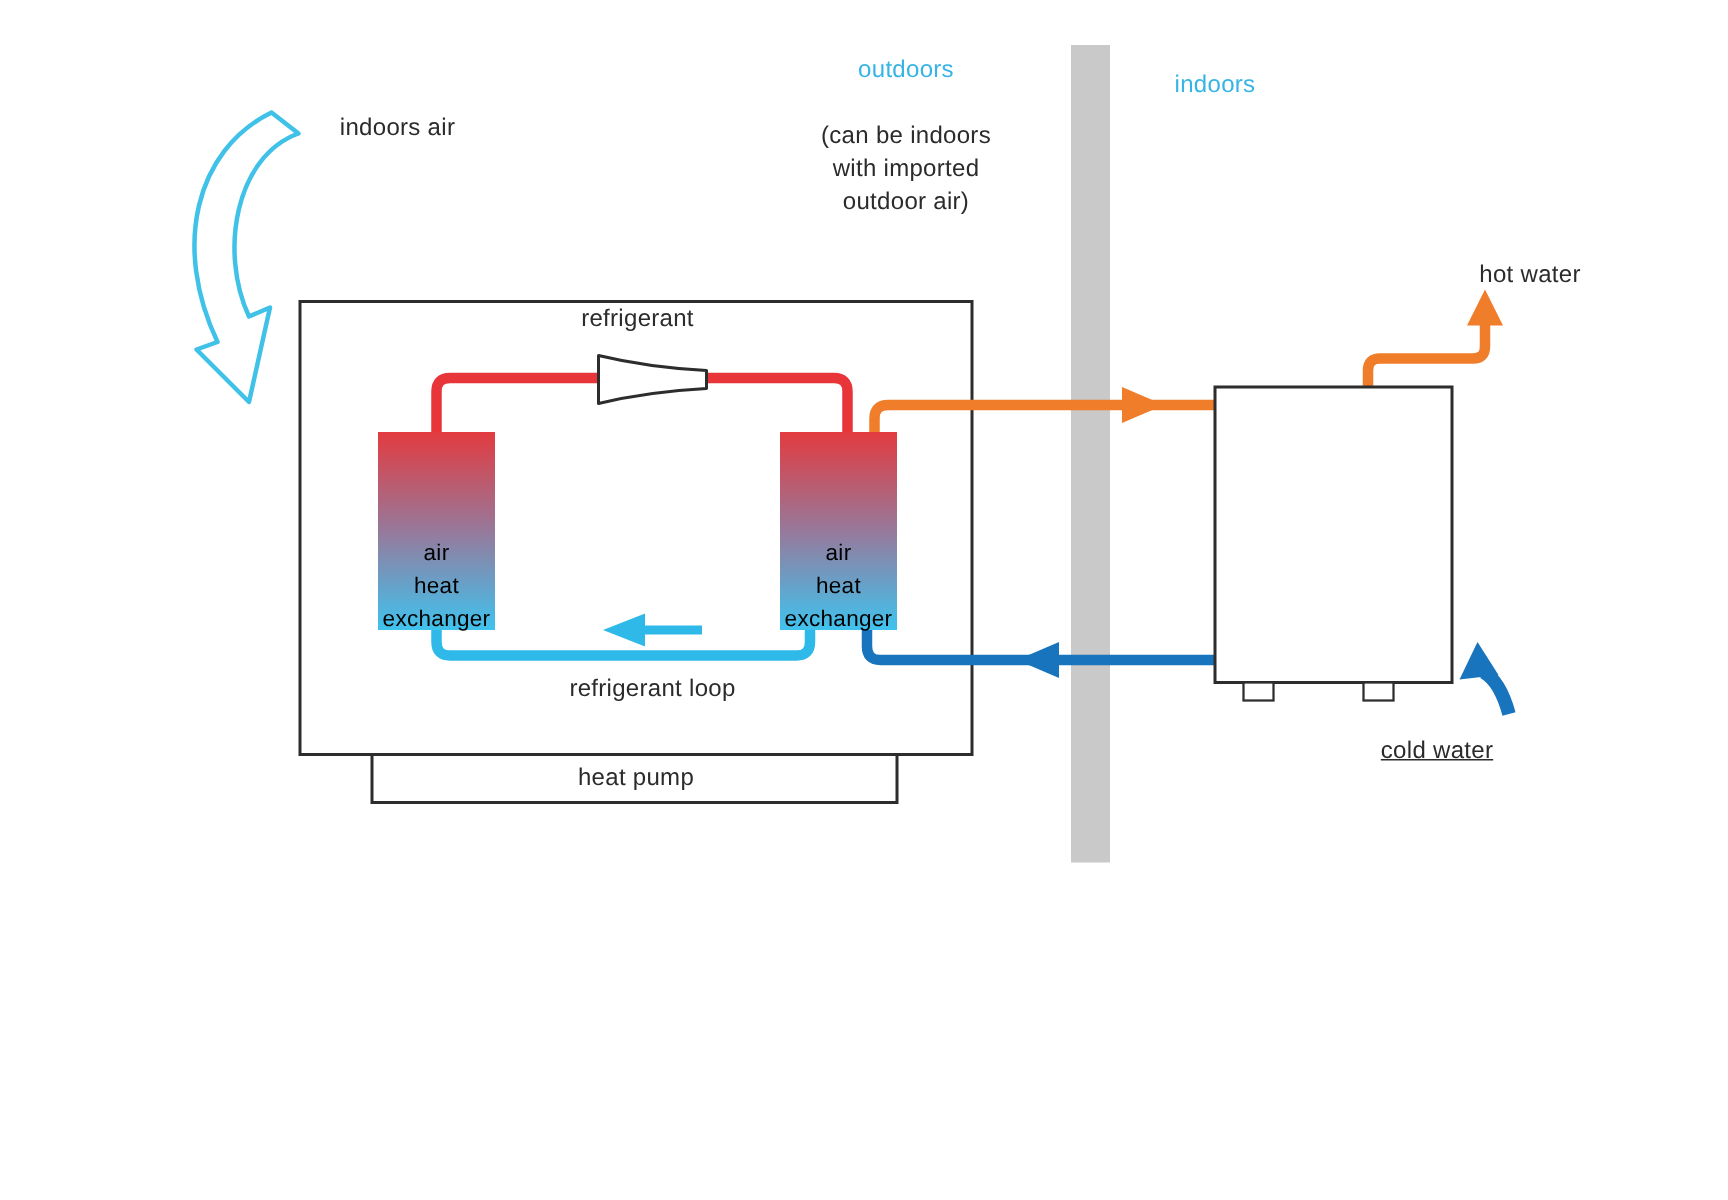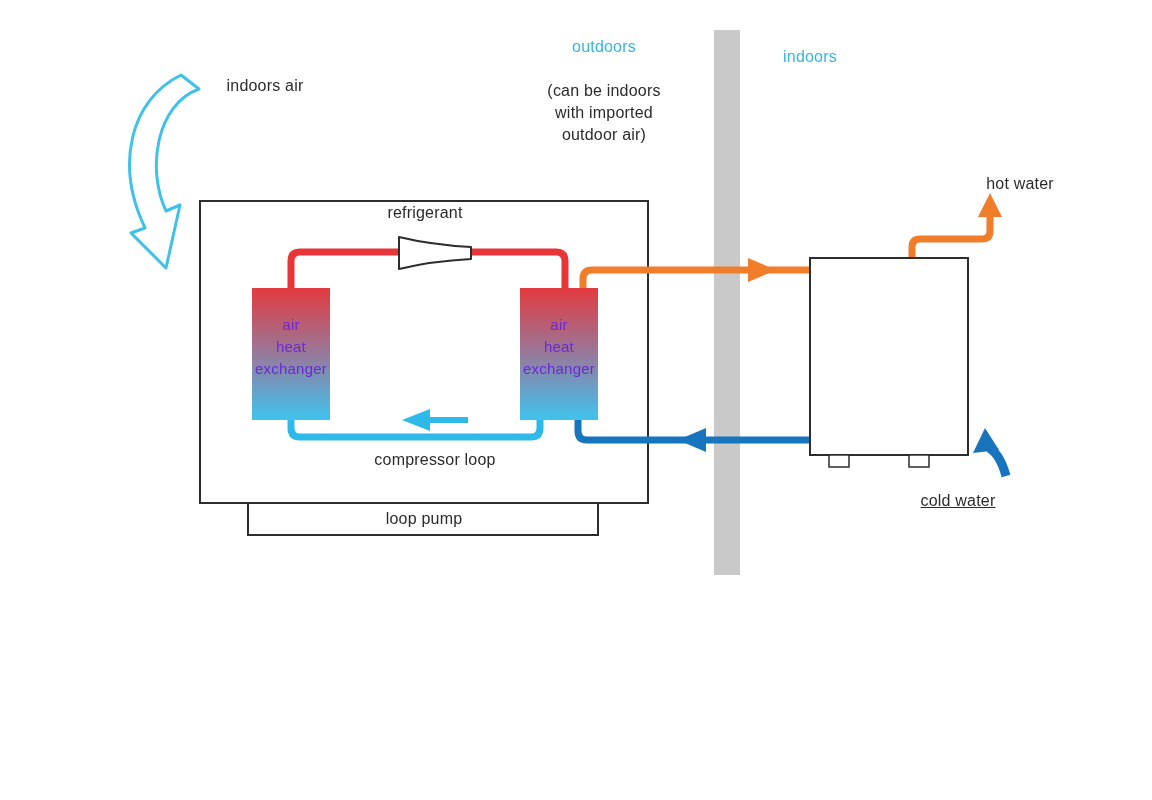--- a/index.html
+++ b/index.html
@@ -20,21 +20,21 @@
     position: absolute;
     transform: translateX(-50%);
     font-size: 16px;
     line-height: 22px;
     color: #2b2b2b;
     white-space: pre-line;
     text-align: center;
     letter-spacing: 0.2px;
   }
   .cyan-text { color: #35b4e5; }
-  .hx-label { font-size: 15px; color: #6d28d9; font-weight: 500; }
+  .hx-label { font-size: 15px; color: #000000; font-weight: 500; margin-top: 44px; }
 </style>
 </head>
 <body>
 
 <div class="canvas">
 
   <svg class="diagram-svg" viewBox="0 0 1152 800">
     <defs>
       <linearGradient id="hxGrad" x1="0" y1="0" x2="0" y2="1">
         <stop offset="0" stop-color="#e23b40"></stop>
@@ -99,22 +99,22 @@
   <div class="label" style="left:425px; top:202px;">refrigerant</div>
 
   <div class="label hx-label" style="left:291px; top:314px;">air
 heat
 exchanger</div>
 
   <div class="label hx-label" style="left:559px; top:314px;">air
 heat
 exchanger</div>
 
-  <div class="label" style="left:435px; top:449px;">compressor loop</div>
+  <div class="label" style="left:435px; top:449px;">refrigerant loop</div>
 
-  <div class="label" style="left:424px; top:508px;">loop pump</div>
+  <div class="label" style="left:424px; top:508px;">heat pump</div>
 
   <div class="label" style="left:976px; top:173px;margin-left:44px;">hot water</div>
 
 
   <div class="label" style="left:958px; top:490px;text-decoration:underline;">cold water</div>
 
 </div>
 
 </body></html>

